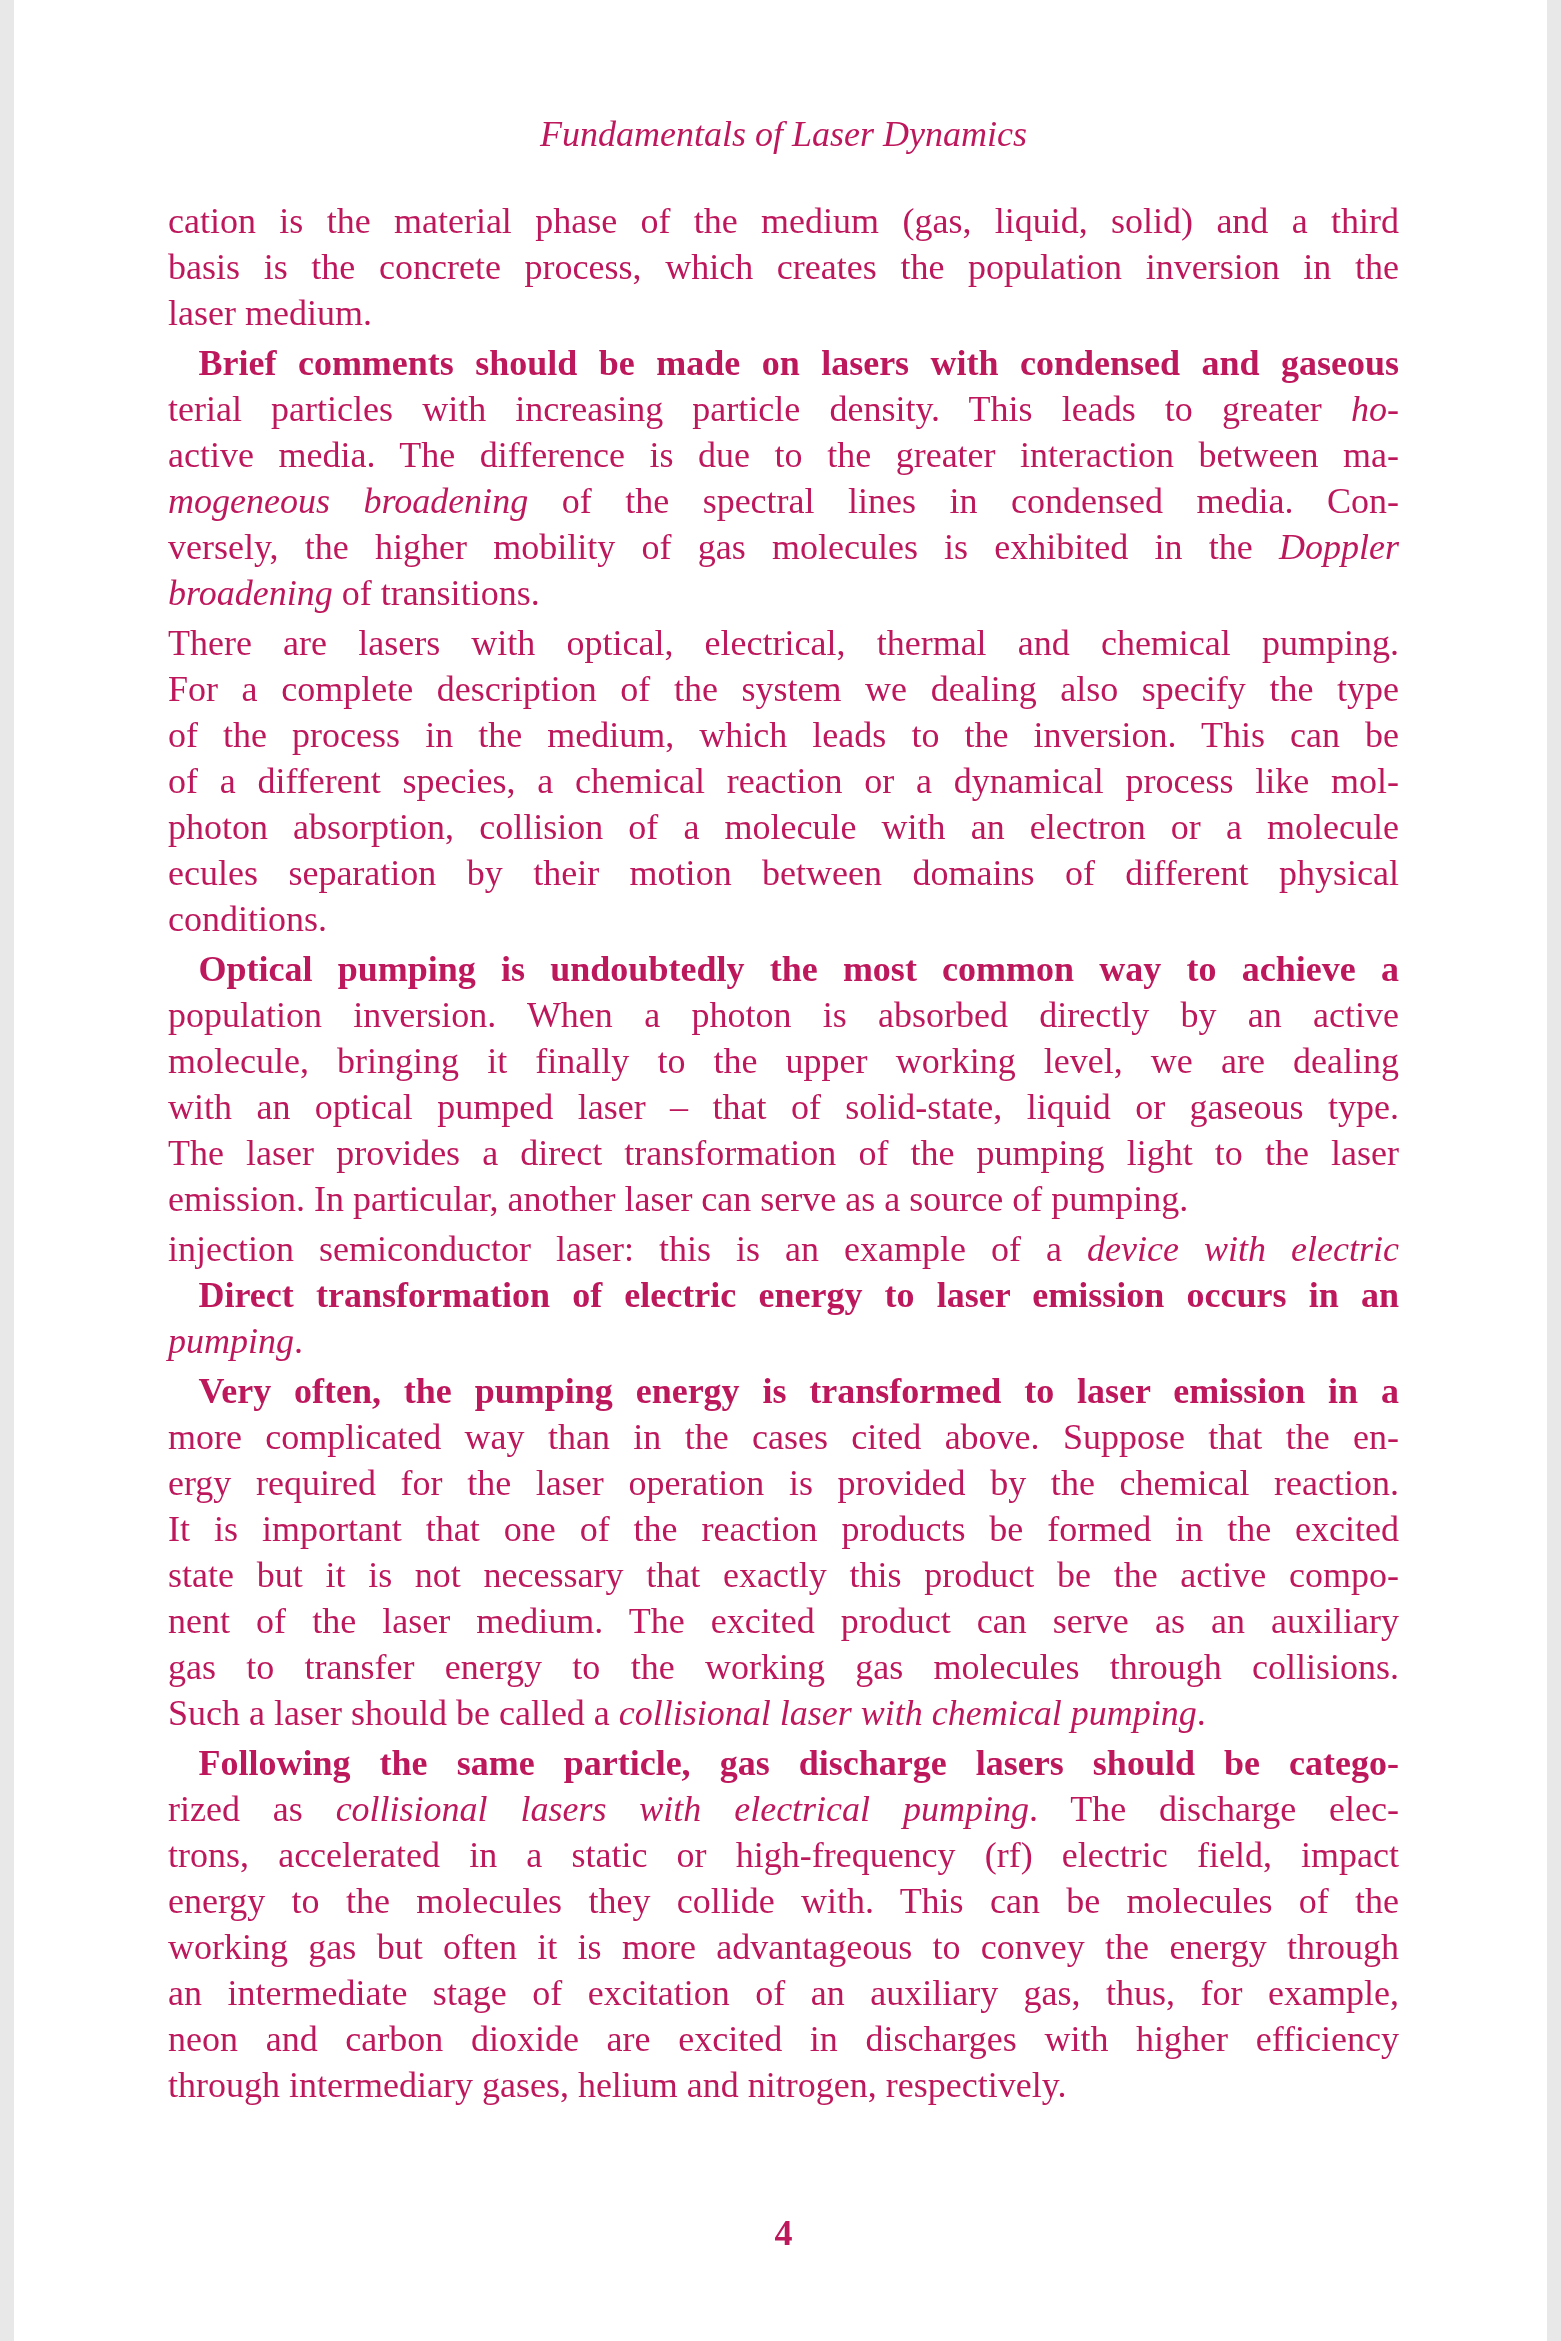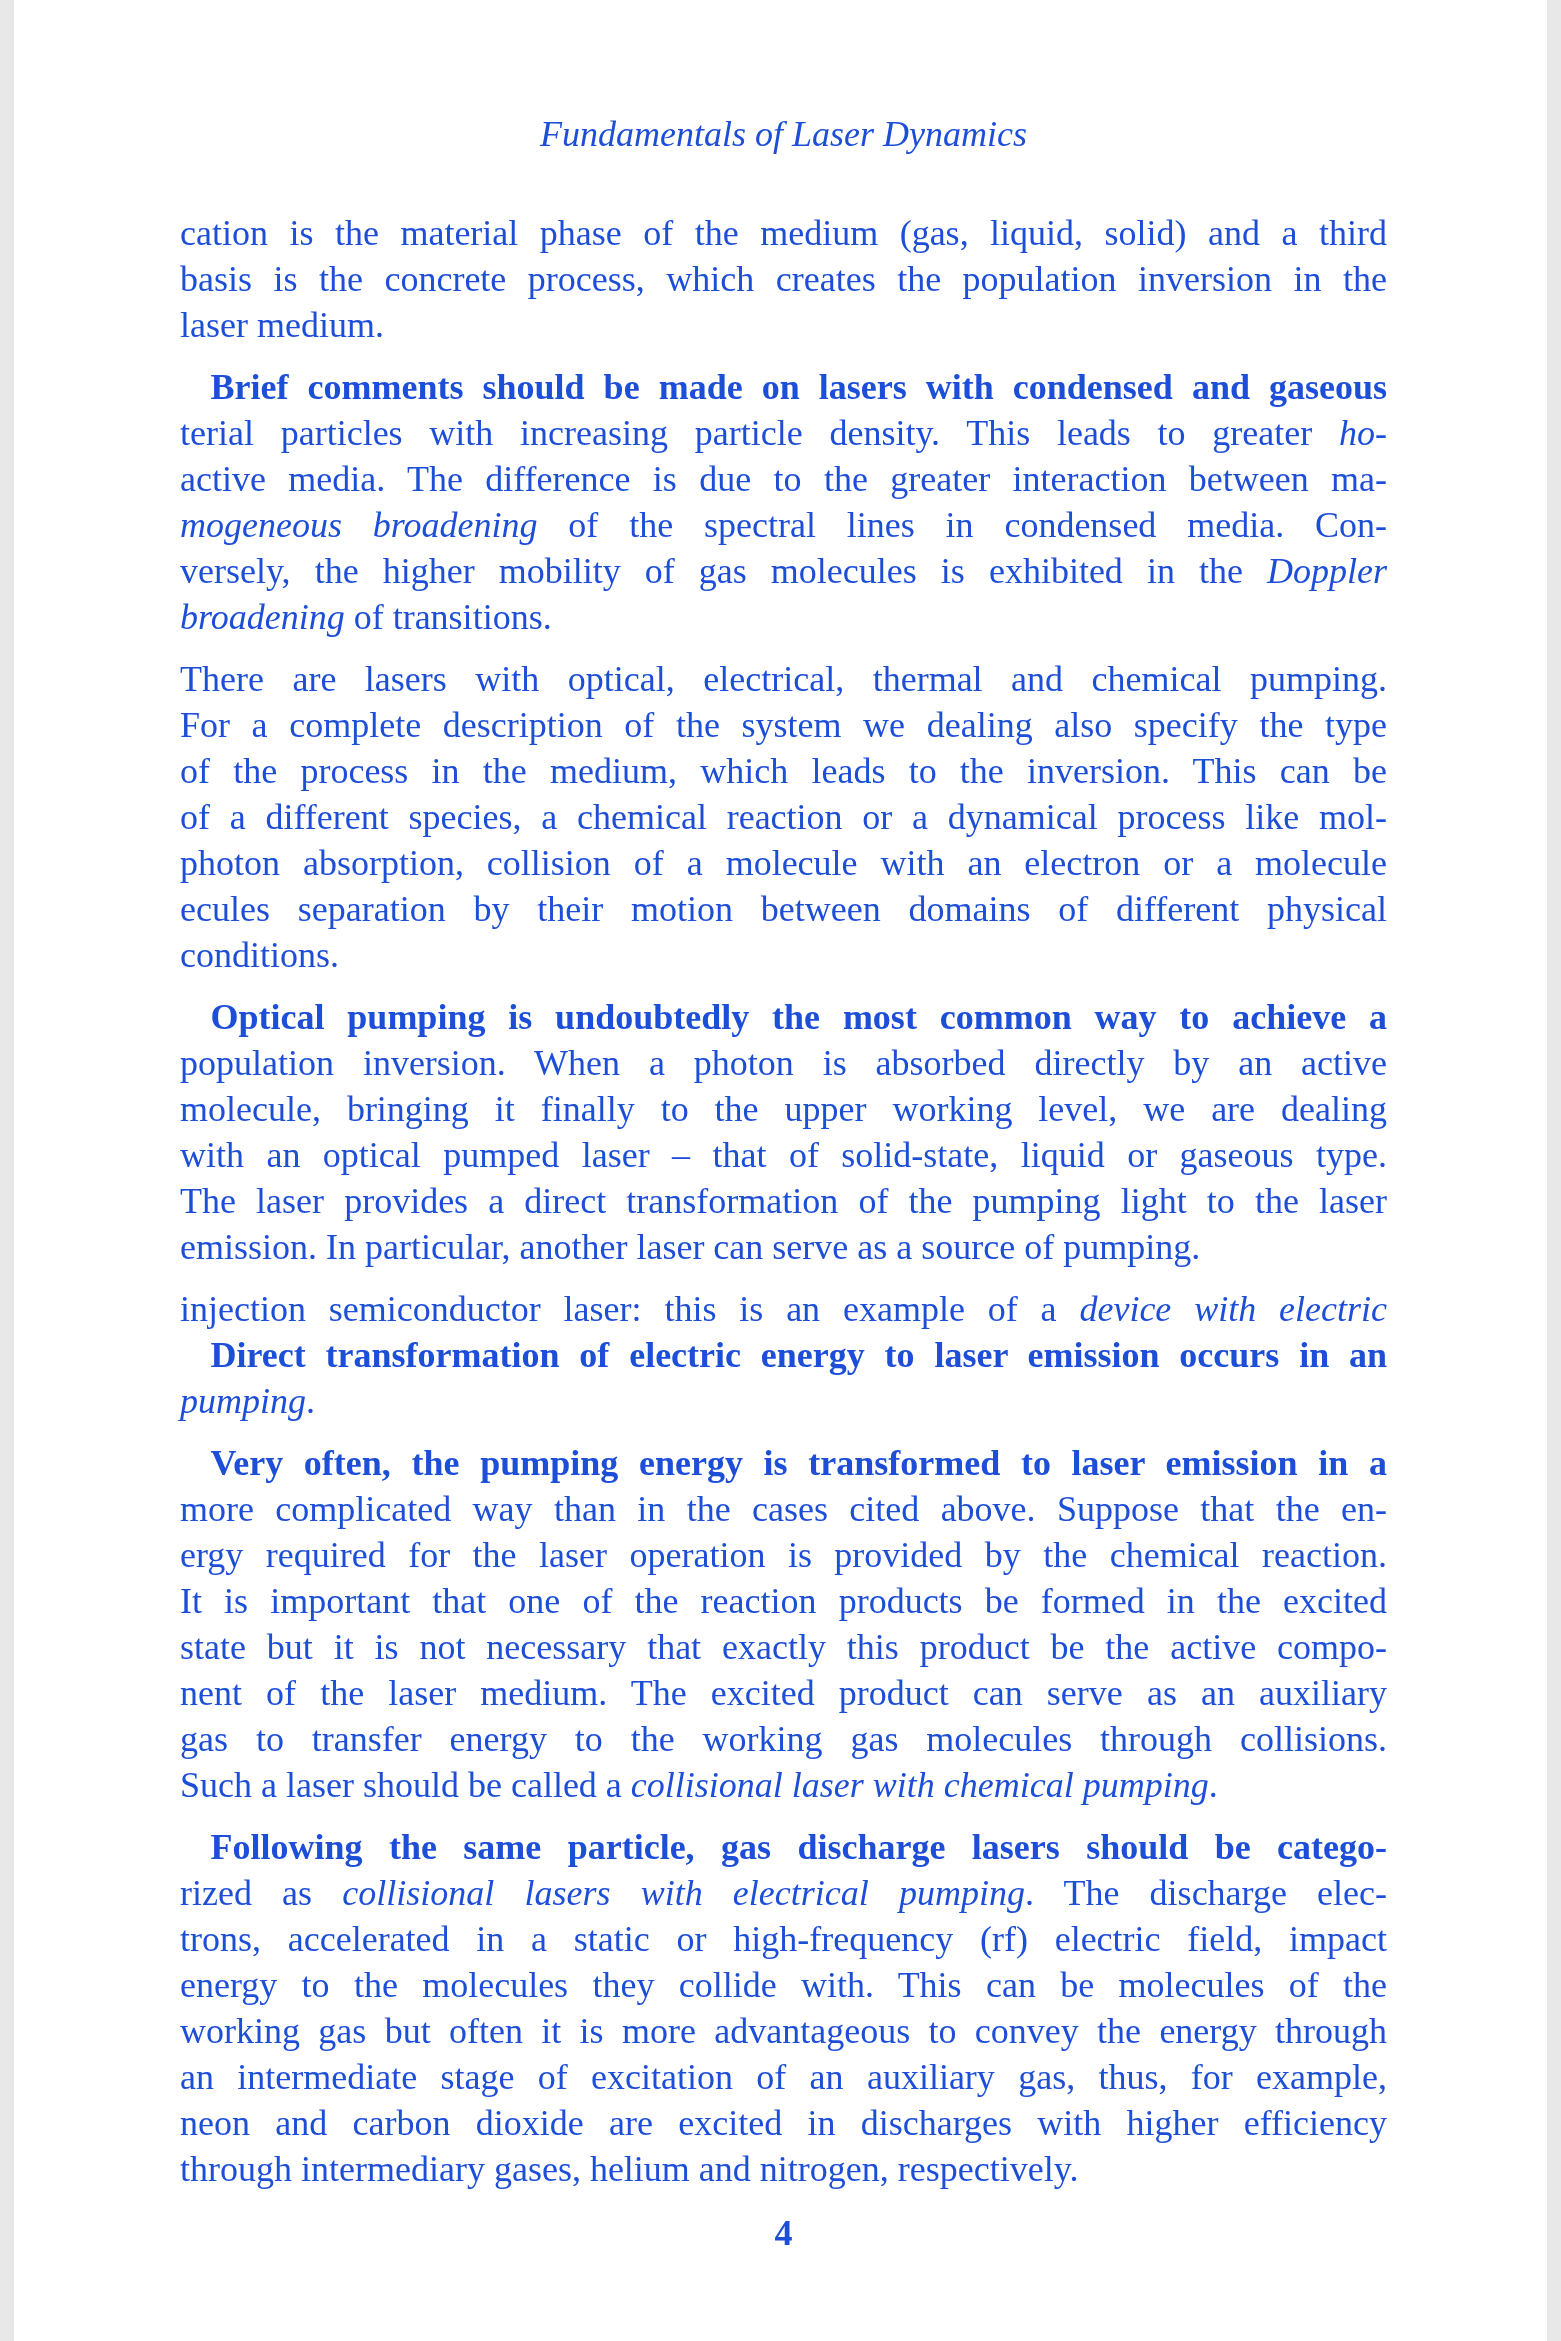--- a/index.html
+++ b/index.html
@@ -2,21 +2,21 @@
 <html style="font-size:13.6px"><head>
 <meta charset="utf-8">
 <style>
   html,body{margin:0;padding:0;background:#e8e8e8;}
   .page{
     position:relative;
     width:1533px;
     height:2342px;
     background:#ffffff;
     font-family:"Liberation Serif", serif;
-    color:#1d4ed8;
+    color:#be185d;
     margin:0 auto;
     overflow:hidden;
   }
   .running-head{
     position:absolute;
     left:150px;
     top:115px;
     width:1239px;
     text-align:center;
     font-style:italic;
@@ -25,21 +25,21 @@
     white-space:nowrap;
   }
   .body-text{
     position:absolute;
     left:150px;
     top:194px;
     width:1239px;
     font-size:36px;
     line-height:46px;
   }
-  .paragraph{margin:16px;padding:0;}
+  .paragraph{margin:4px;padding:0;}
   .tline{
     text-align:justify;
     text-align-last:justify;
     text-justify:inter-word;
     white-space:normal;
   }
   .tline.last{
     text-align-last:left;
   }
   .tline.indent{

